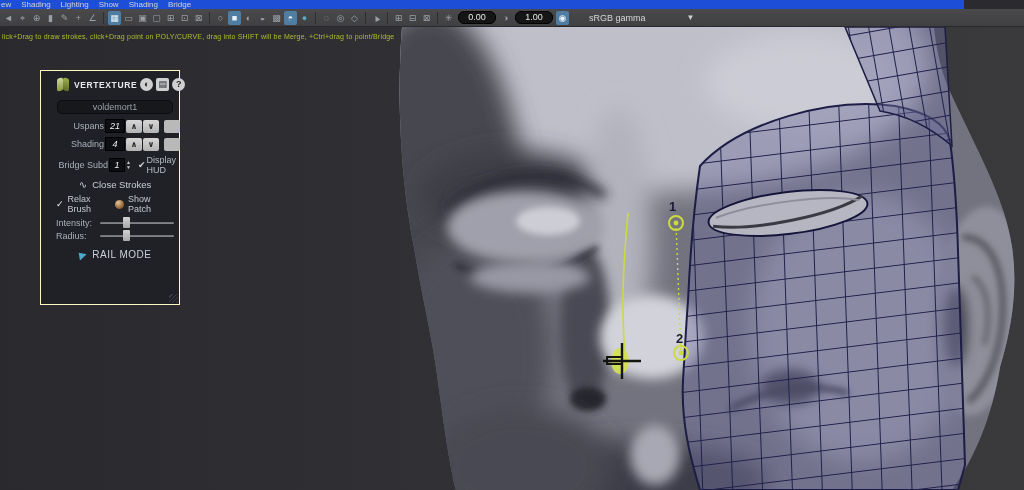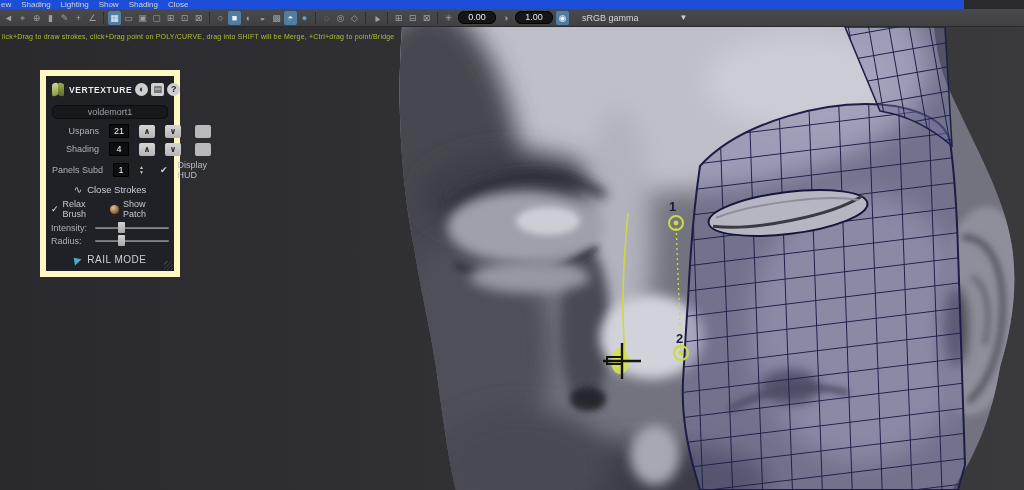--- a/index.html
+++ b/index.html
@@ -17,48 +17,48 @@
     background:linear-gradient(#4a4a4c,#404042); border-bottom:1px solid #2a2a2c;
     display:flex; align-items:center; gap:1px; padding:0 2px; z-index:30; }
   .ticon { width:13px; height:14px; font-size:9px; line-height:14px; text-align:center;
     color:#9aa0a6; border-radius:2px; flex:0 0 auto; }
   .ticon.active { background:#507ea3; color:#eaf3f9; }
   .ticon.teal { color:#5aa7c0; }
   .ticon.cursor-rot { transform:rotate(-28deg); }
   .tsep { width:1px; height:12px; background:#2e2e30; margin:0 3px; flex:0 0 auto; }
   .tfield { width:38px; height:13px; background:#151515; border:1px solid #000;
     color:#e8e8e8; font-size:9px; line-height:11px; text-align:center; border-radius:6px; margin:0 2px; }
-  .tcolorspace { color:#d6d6d6; font-size:9px; margin-left:12px; white-space:nowrap; }
+  .tcolorspace { color:#d6d6d6; font-size:9px; margin-left:19px; white-space:nowrap; }
   .tdrop { color:#cfcfcf; font-size:8px; margin-left:40px; }
 
   
   .viewport { position:absolute; left:0; top:27px; width:1024px; height:463px;
     background:linear-gradient(90deg,#2a2a2e 0%,#303034 38%,#3a3a3d 100%); overflow:hidden; }
   .vp-svg { position:absolute; left:0; top:0; }
   .hud-hint { position:absolute; left:2px; top:6px; font-size:7px; letter-spacing:.2px;
     color:#b4c22e; white-space:nowrap; opacity:.95; z-index:5; }
 
   
-  .vpanel { position:absolute; left:40px; top:70px; width:140px; height:207px;
-    background:#1f2126; border:6px solid #fef9c3; z-index:20; color:#aab0b8; font-size:9px; }
+  .vpanel { position:absolute; left:40px; top:70px; width:140px; height:235px;
+    background:#1f2126; border:1px solid #fef9c3; z-index:20; color:#aab0b8; font-size:9px;padding-left:10px; }
   .vp-header { height:27px; display:flex; align-items:center; padding:0 5px; gap:3px; }
   .logo { width:15px; height:15px; position:relative; flex:0 0 auto; }
   .logo .leaf1,.logo .leaf2 { position:absolute; width:6px; height:13px; border-radius:2px; top:1px; }
   .logo .leaf1 { left:1px; background:linear-gradient(#cfd8a0,#8a9a3c); transform:skewY(-8deg); }
   .logo .leaf2 { left:7px; background:linear-gradient(#9fae4e,#5d6b28); transform:skewY(8deg); }
   .vp-title { color:#e6e8ea; font-size:8.5px; font-weight:bold; letter-spacing:.6px; flex:1; }
   .hicon { width:13px; height:13px; border-radius:50%; background:#cfcfcf; color:#1f2126;
     font-size:9px; line-height:13px; text-align:center; font-weight:bold; flex:0 0 auto; }
   .hicon.sq { border-radius:2px; }
   .vp-name { margin:2px 6px 3px 6px; height:14px; background:#16181c; border:1px solid #0c0d10;
     color:#9aa0a8; text-align:center; line-height:13px; border-radius:5px; }
-  .row { display:flex; align-items:center; gap:10px; padding:2px 5px; }
+  .row { display:flex; align-items:center; gap:1px; padding:2px 5px; }
   .rlabel { width:48px; text-align:right; flex:0 0 auto; }
   .vbox { width:20px; height:14px; background:#0d0f12; border:1px solid #000; color:#f0f0f0;
-    text-align:center; line-height:12px; border-radius:1px; flex:0 0 auto; }
+    text-align:center; line-height:12px; border-radius:1px; flex:0 0 auto;font-style:italic; }
   .abtn { width:16px; height:13px; background:linear-gradient(#d6d6d6,#b4b4b4); border-radius:2px;
     color:#2a2a2a; font-size:8px; font-weight:bold; line-height:13px; text-align:center; flex:0 0 auto; }
   .swatch { width:16px; height:13px; background:#b9b9b9; border-radius:2px; margin-left:4px; flex:0 0 auto; }
   .spinner { display:flex; flex-direction:column; justify-content:center; height:14px; flex:0 0 auto; }
   .spinner span { font-size:5px; line-height:5px; color:#c6c6c6; text-align:center; }
   .chk { color:#d2d6da; font-size:9px; margin-left:6px; }
   .chklabel { color:#b6bcc4; }
   .centerrow { justify-content:center; color:#c9ced6; font-size:9.5px; gap:5px; }
   .wave-ic { color:#c9ced6; font-size:10px; }
   .brush-ic { color:#eef0f2; font-weight:bold; }
@@ -79,21 +79,21 @@
 </style>
 </head>
 <body>
 
 <div class="menubar">
   <span class="mitem">ew</span>
   <span class="mitem">Shading</span>
   <span class="mitem">Lighting</span>
   <span class="mitem">Show</span>
   <span class="mitem">Shading</span>
-  <span class="mitem">Close</span>
+  <span class="mitem">Bridge</span>
 </div>
 
 <div class="toolbar">
   <span class="ticon">◄</span>
   <span class="ticon">⌖</span>
   <span class="ticon">⊕</span>
   <span class="ticon">▮</span>
   <span class="ticon">✎</span>
   <span class="ticon">+</span>
   <span class="ticon">∠</span>
@@ -253,21 +253,21 @@
 
   <div class="row">
     <span class="rlabel">Shading</span>
     <span class="vbox">4</span>
     <span class="abtn">∧</span>
     <span class="abtn">∨</span>
     <span class="swatch"></span>
   </div>
 
   <div class="row">
-    <span class="rlabel" style="width:52px">Panels Subd</span>
+    <span class="rlabel" style="width:52px">Bridge Subd</span>
     <span class="vbox" style="width:16px">1</span>
     <span class="spinner">
         <span>▲</span>
         <span>▼</span>
       </span>
     <span class="chk">✔</span>
     <span class="chklabel">Display HUD</span>
   </div>
 
   <div class="row centerrow">

